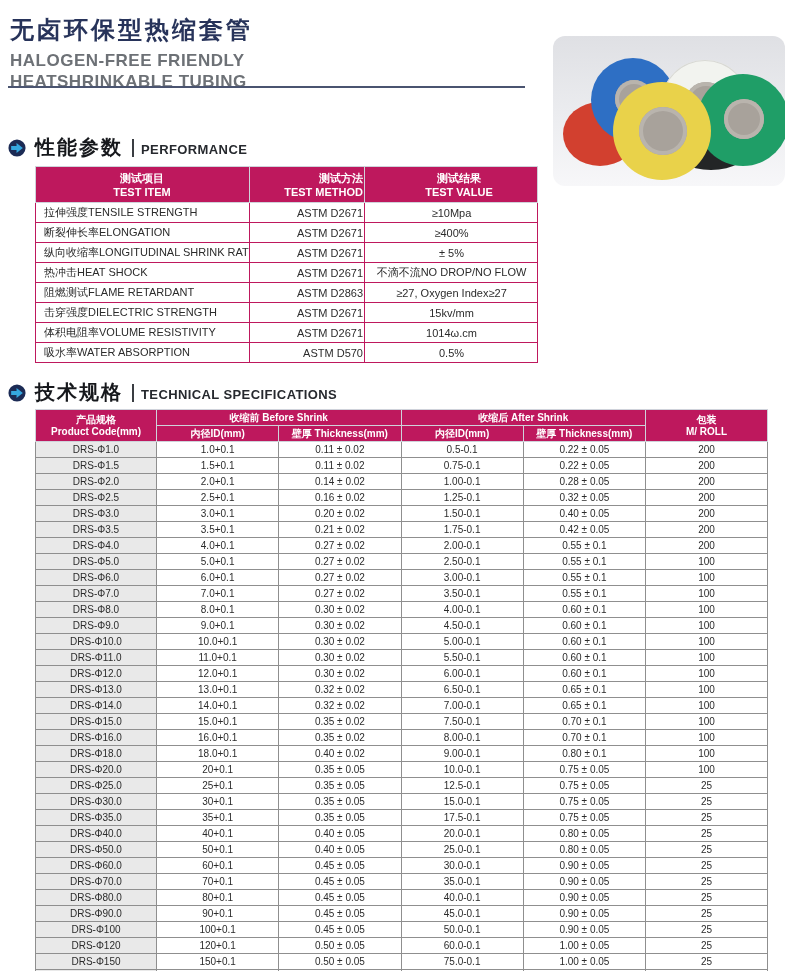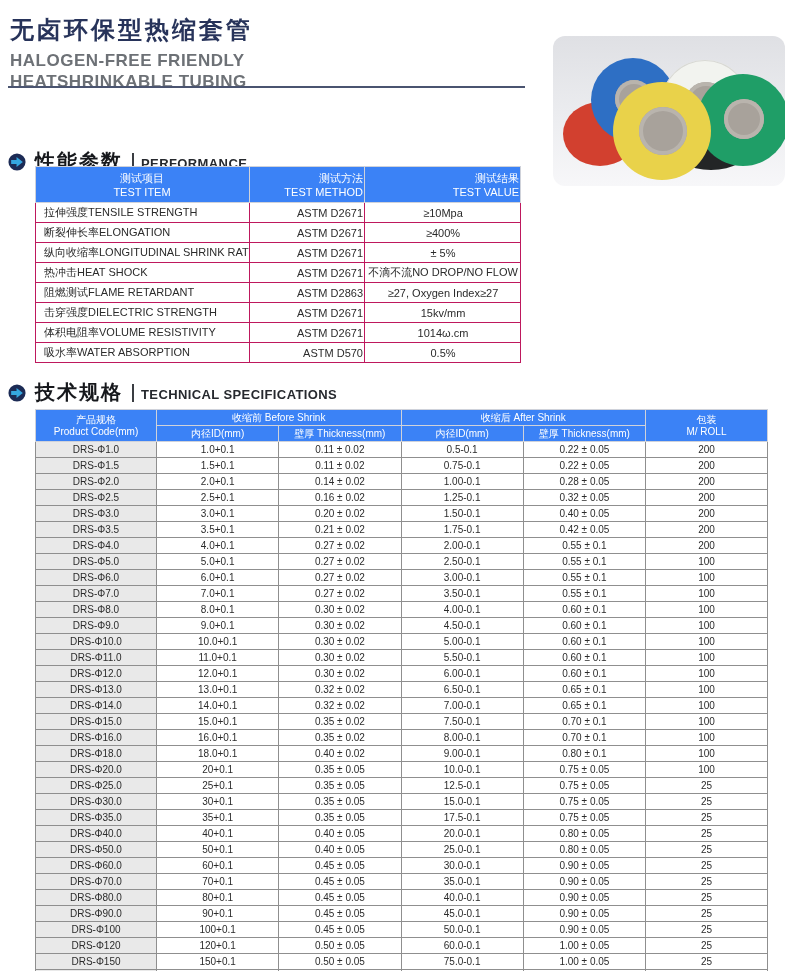--- a/index.html
+++ b/index.html
@@ -26,29 +26,29 @@
   .roll.white::after{left:24px;top:22px;width:42px;height:42px;}
   .roll.black{left:118px;top:86px;width:80px;height:48px;z-index:4;}
   .roll.black::after{display:none;}
   .roll.green{left:144px;top:38px;width:92px;height:92px;z-index:5;}
   .roll.green::after{left:27px;top:25px;width:40px;height:40px;}
   .roll.yellow{left:60px;top:46px;width:98px;height:98px;z-index:6;}
   .roll.yellow::after{left:26px;top:25px;width:48px;height:48px;}
 
   
   .sec{position:absolute;left:8px;display:flex;align-items:center;}
-  .sec1{top:148px;} .sec2{top:379px;}
+  .sec1{top:134px;} .sec2{top:379px;}
   .sec .icon{width:18px;height:18px;margin-right:9px;flex:0 0 auto;}
   .sec .cn{font-size:20px;font-weight:bold;color:#16181c;letter-spacing:2px;}
   .sec .bar{width:2px;height:18px;background:#3a3d42;margin:0 7px 0 9px;}
   .sec .en{font-size:13px;font-weight:bold;color:#26292e;letter-spacing:.4px;padding-top:4px;}
 
   
   table{border-collapse:collapse;table-layout:fixed;}
-  th{font-weight:normal;color:#fff;background:#3b82f6;border:1px solid #cfd2da;}
+  th{font-weight:bold;color:#fff;background:#be185d;border:1px solid #cfd2da;}
   td{color:#2b2b2b;background:#fff;overflow:hidden;white-space:nowrap;}
 
   
   .tbl-perf{position:absolute;left:35px;top:166px;width:478px;}
   .tbl-perf th{font-size:11px;height:33px;line-height:14px;}
   .tbl-perf td{font-size:11px;height:17px;border:1px solid #be185d;}
   .tbl-perf{border:1px solid #3f3f3f;}
   .tbl-perf .c0{width:212px;text-align:left;padding-left:8px;}
   .tbl-perf .c1{width:112px;text-align:right;}
   .tbl-perf .c2{width:154px;text-align:center;padding-left:2px;}
@@ -98,21 +98,21 @@
     <thead>
       <tr>
         <th class="c0" style="text-align:center;padding-left:0">
           <span>测试项目</span><br>
           <span>TEST ITEM</span>
         </th>
         <th class="c1">
           <span>测试方法</span><br>
           <span>TEST METHOD</span>
         </th>
-        <th class="c2" style="text-align:right;padding-left:0">
+        <th class="c2" style="text-align:center;padding-left:17px">
           <span>测试结果</span><br>
           <span>TEST VALUE</span>
         </th>
       </tr>
     </thead>
     <tbody>
         <tr>
           <td class="c0">拉伸强度TENSILE STRENGTH</td>
           <td class="c1">ASTM D2671</td>
           <td class="c2">≥10Mpa</td>

